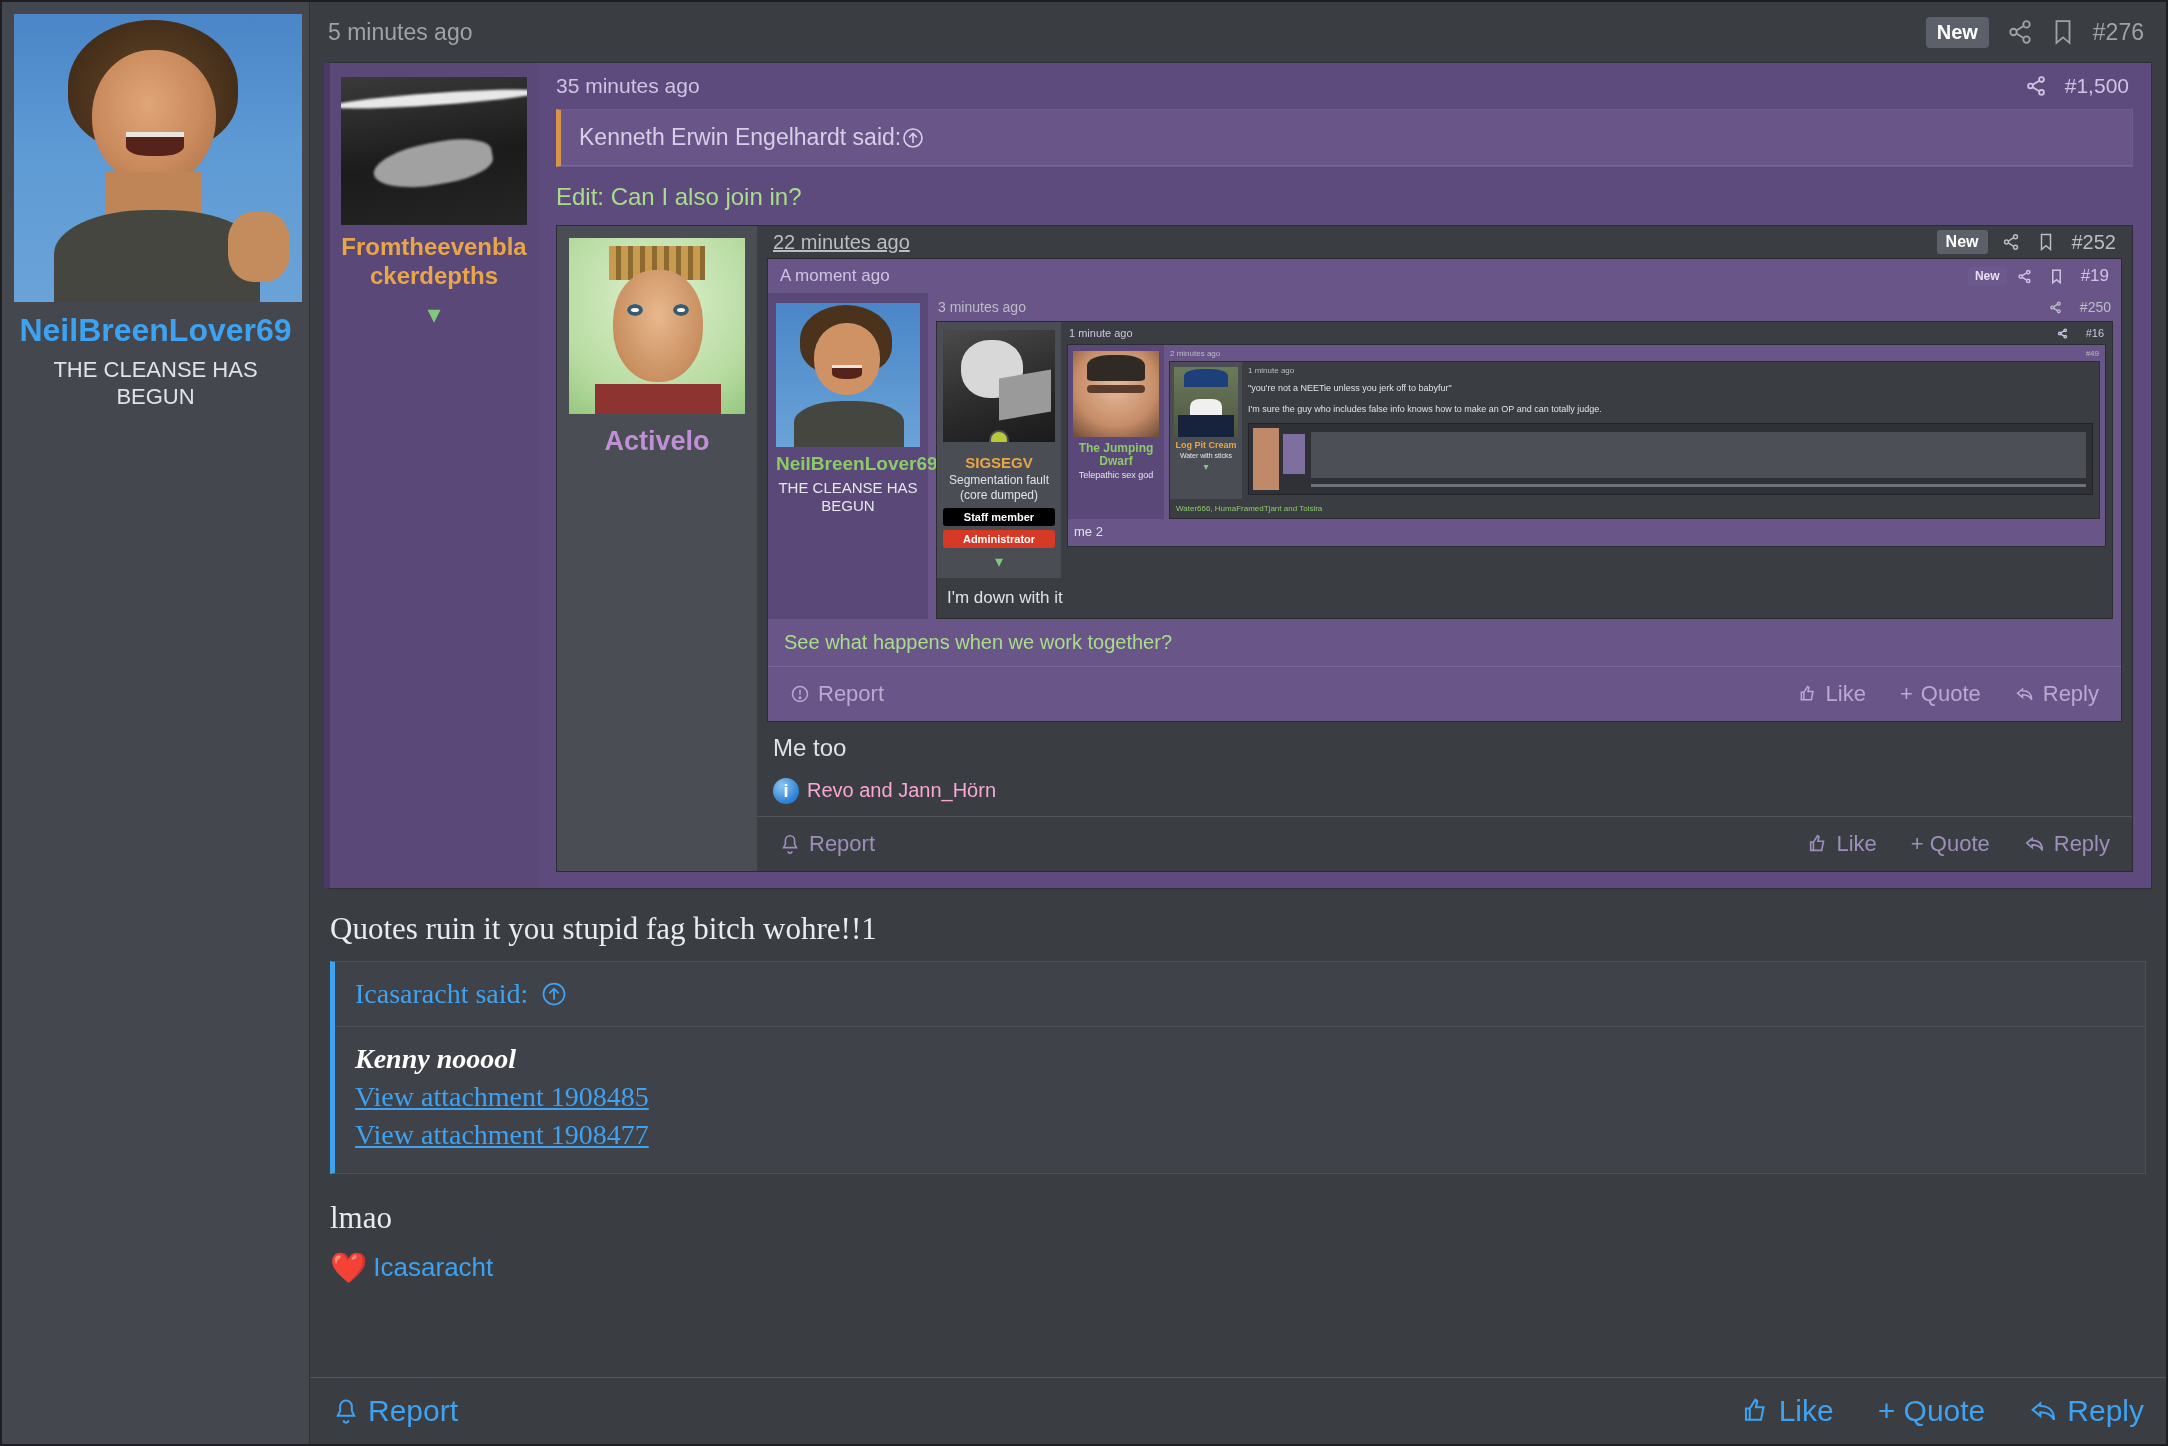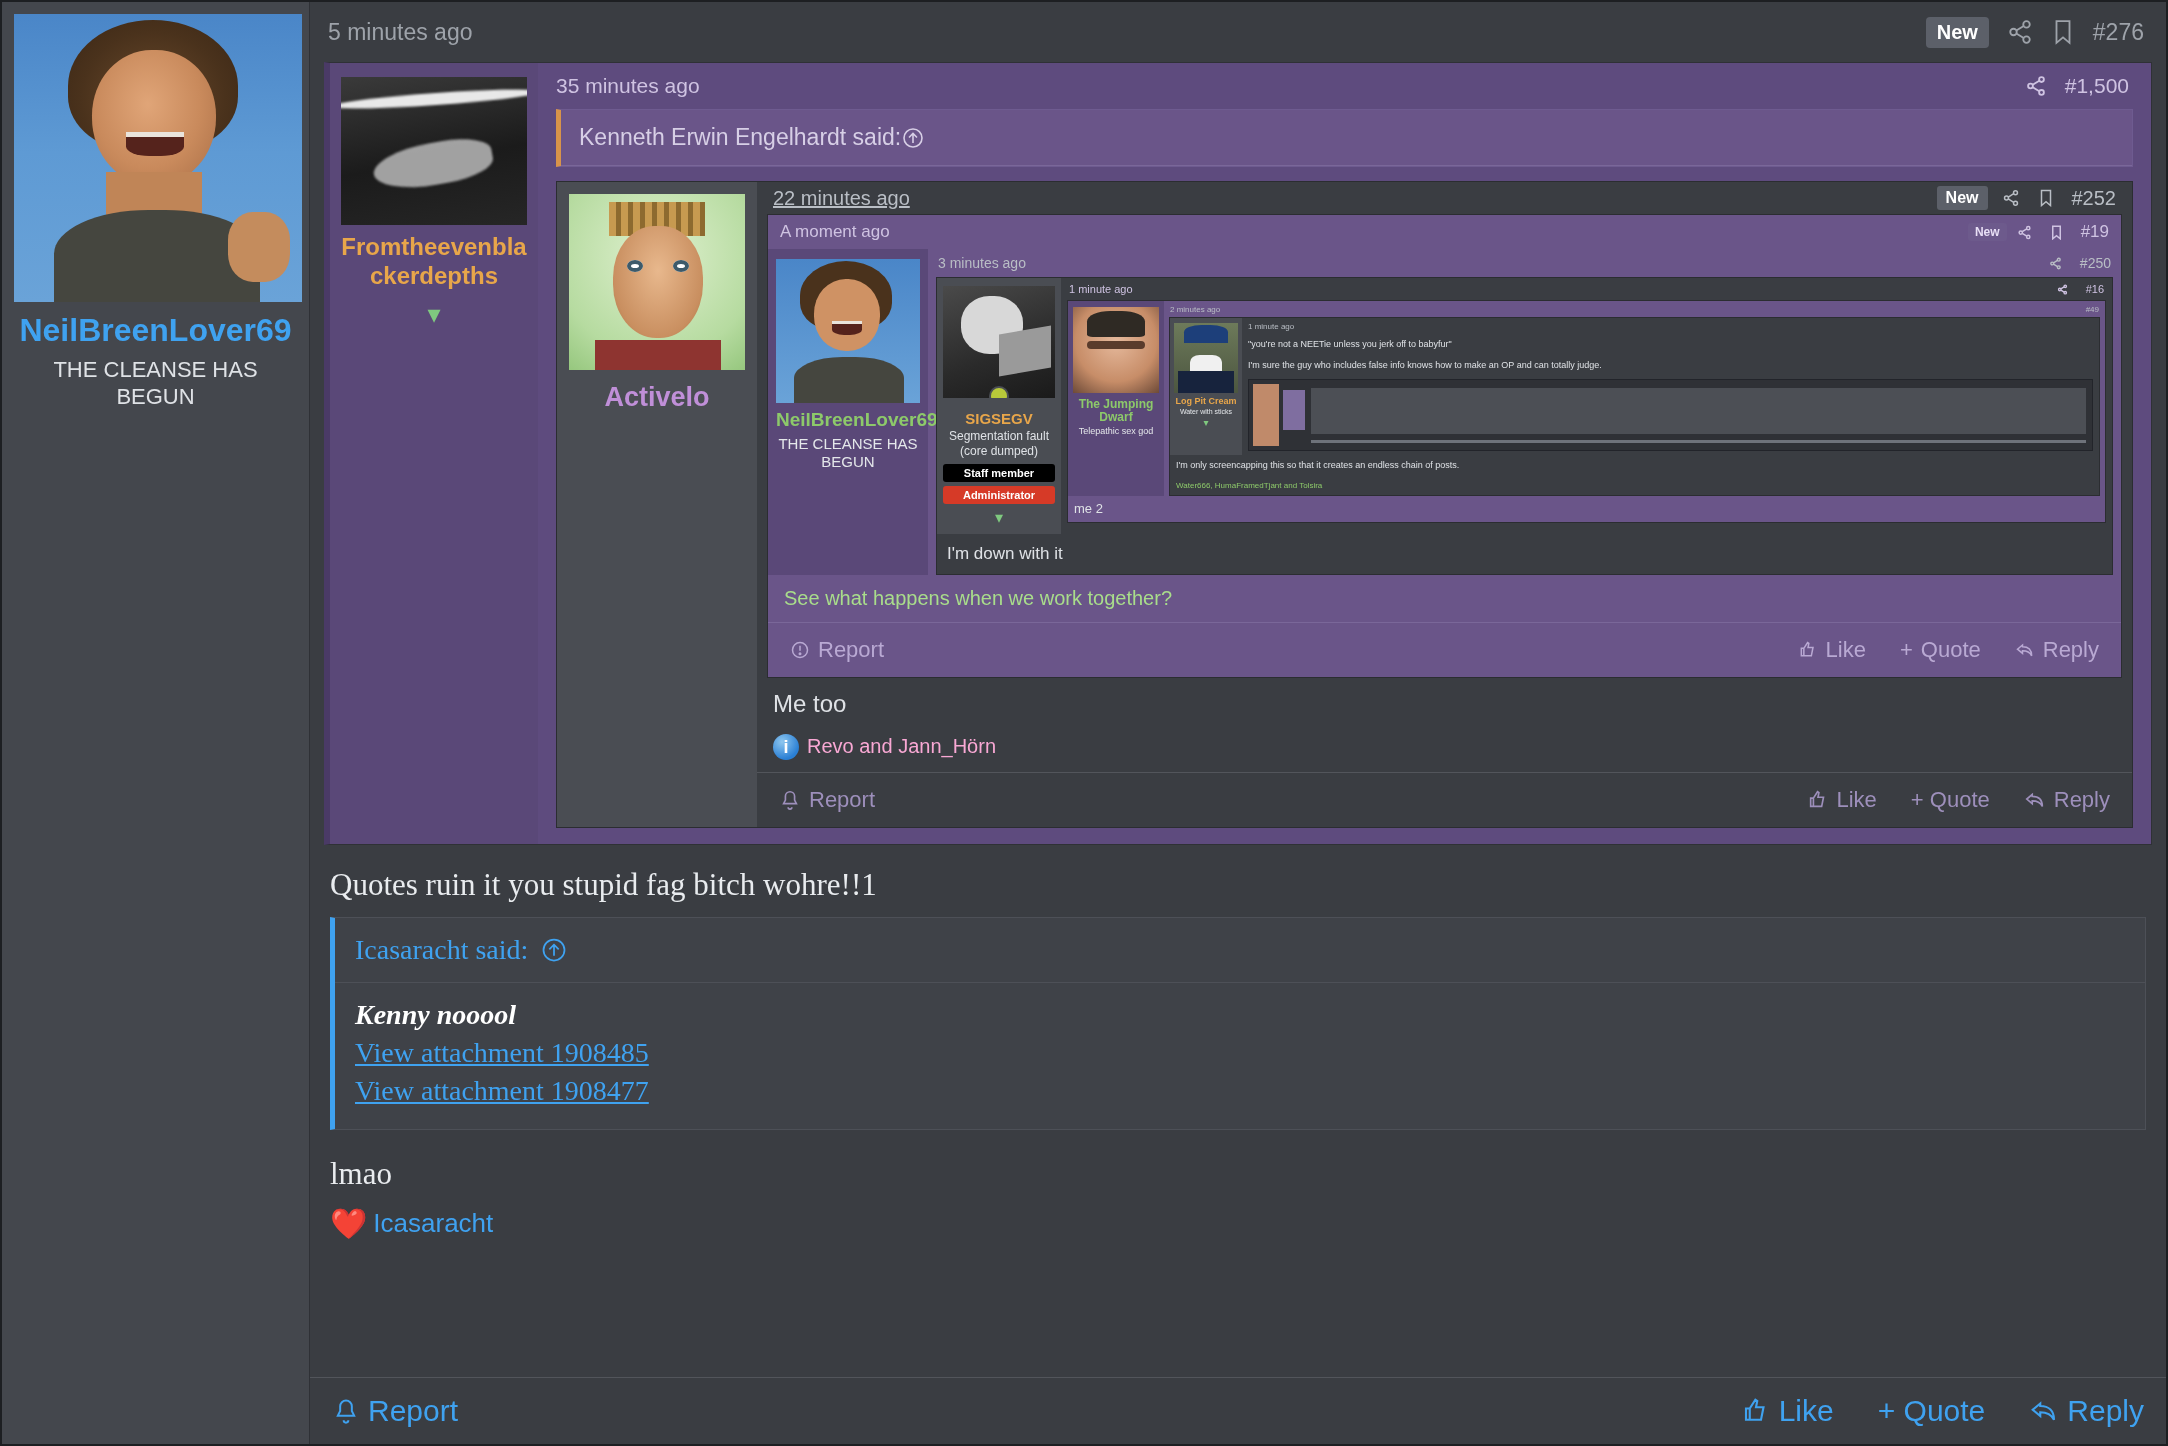--- a/index.html
+++ b/index.html
@@ -369,20 +369,21 @@
                 <span>Kenneth Erwin Engelhardt said:</span>
                 <span>
                   <svg width="24" height="24" viewBox="0 0 24 24" fill="none" stroke="#d7cfe6" stroke-width="1.6">
                     <circle cx="12" cy="12" r="9"></circle>
                       <path d="M12 17V8M8 11.5l4-4 4 4"></path>
                   </svg>
                 </span>
               </div>
             </div>
 
+            <div class="edit-line">Edit: Can I also join in?</div>
 
             <div class="n2">
               <div class="n2-row">
                 <div class="n2-user">
                   <div class="n2-avatar">
                     <div class="spike"></div>
                     <div class="f"></div>
                     <div class="eyeL"></div>
                     <div class="eyeR"></div>
                     <div class="shirt"></div>
@@ -531,21 +532,20 @@
                                           <div class="n6-text">"you're not a NEETie unless you jerk off to babyfur"</div>
                                           <div class="n6-text">I'm sure the guy who includes false info knows how to make an OP and can totally judge.</div>
                                           <div class="n6-img">
                                             <div class="strip"></div>
                                             <div class="strip2"></div>
                                             <div class="bar"></div>
                                             <div class="line" style="top:60px;right:6px;"></div>
                                           </div>
                                         </div>
                                       </div>
-                                      <div class="n6-text">I'm only screencapping this so that it creates an endless chain of posts.</div>
                                       <div class="n6-text" style="color:#8dc96a;font-size:8px;">Water666, HumaFramedTjant and Tolsira</div>
                                     </div>
                                   </div>
                                 </div>
                                 <div class="n6-text" style="font-size:13px;color:#dfe2e6;">me 2</div>
                               </div>
                             </div>
                           </div>
                           <div class="n6-text" style="font-size:17px;color:#dfe2e6;padding:8px 10px;">I'm down with it</div>
                         </div>

